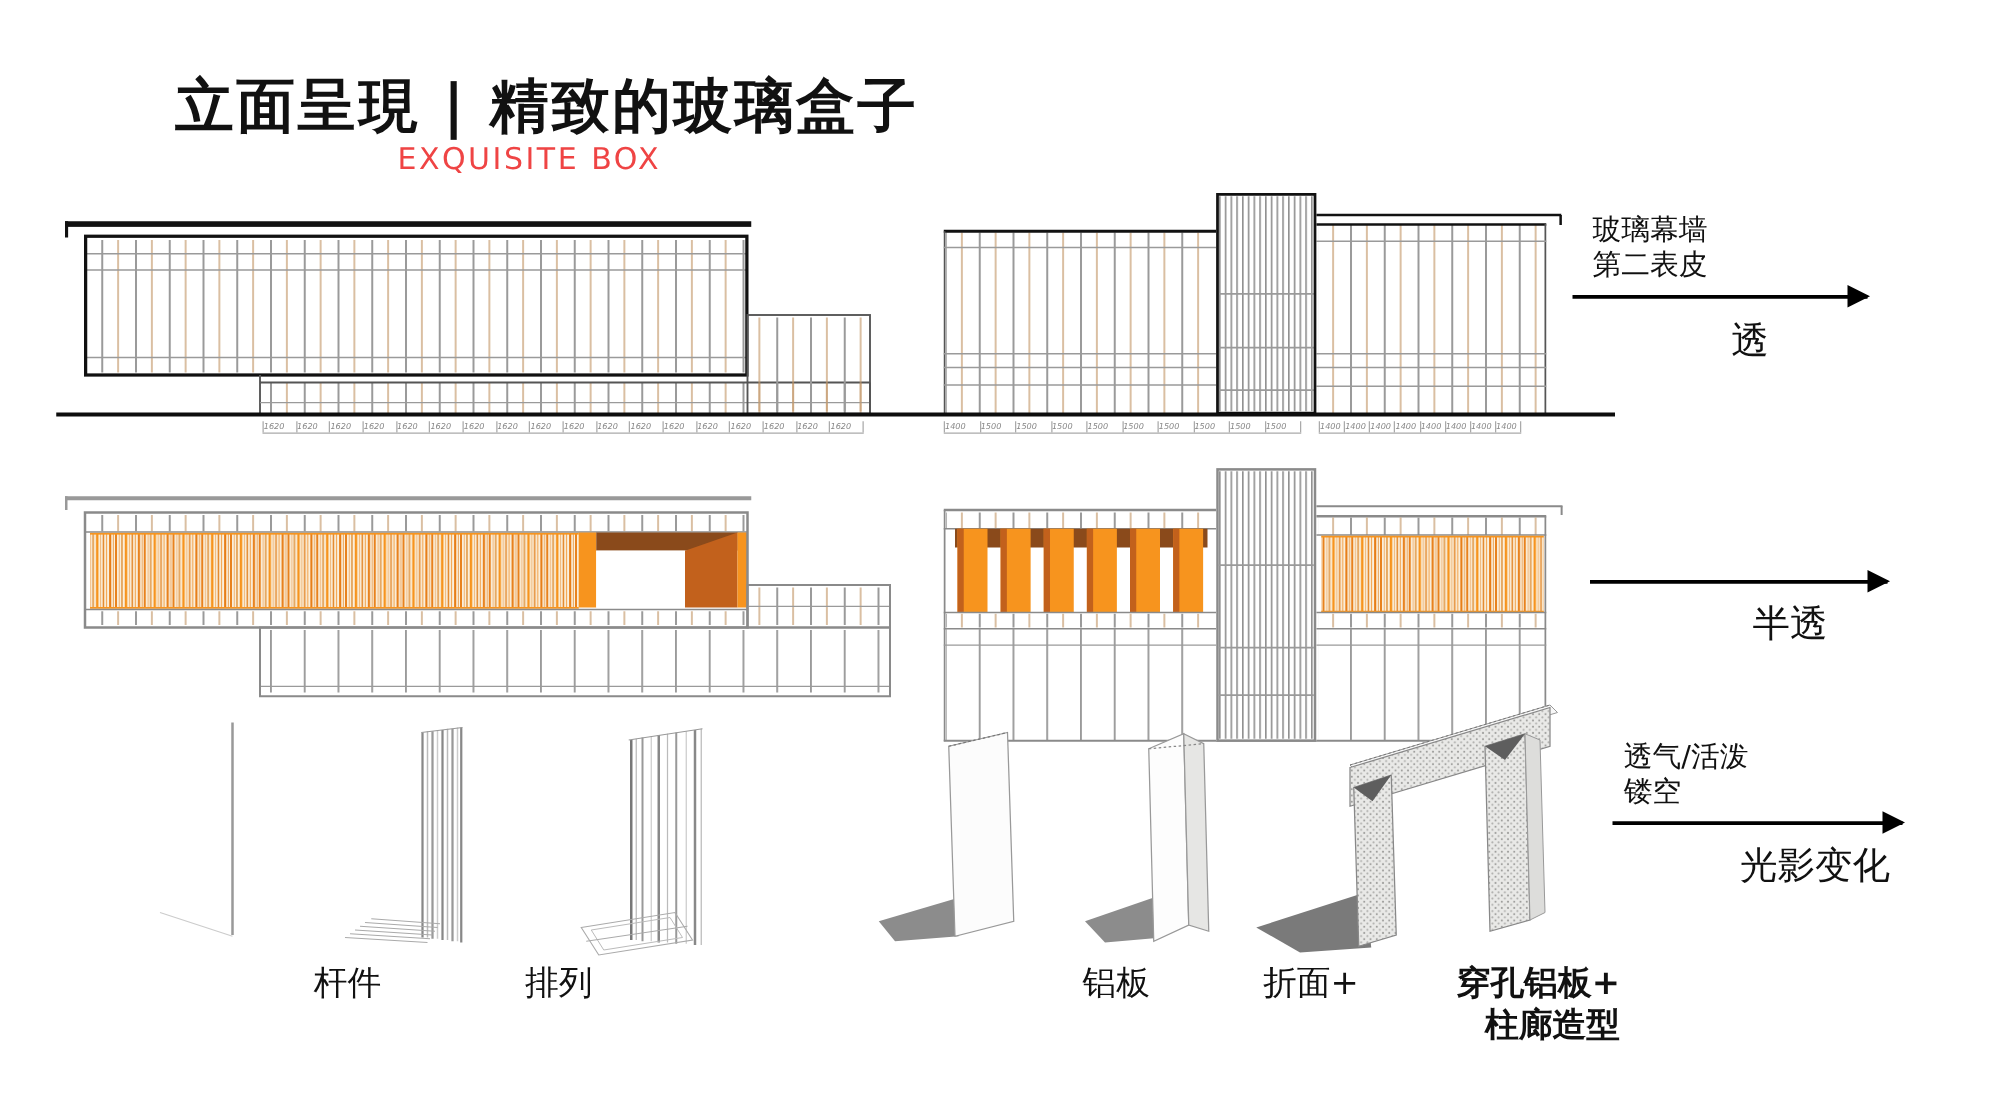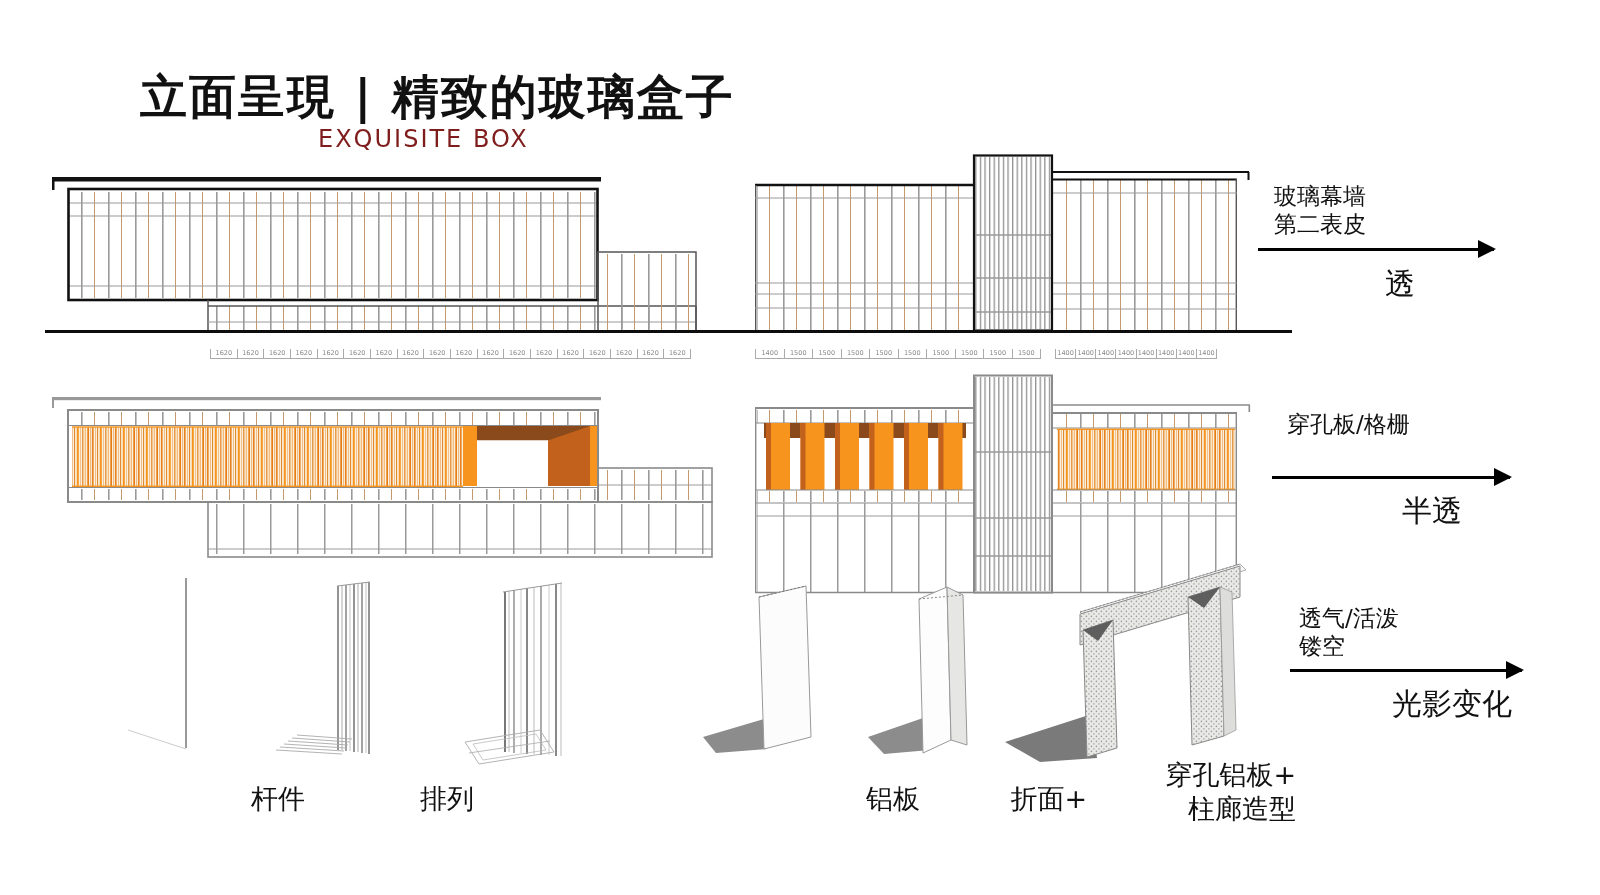--- a/index.html
+++ b/index.html
@@ -1,28 +1,28 @@
 <!DOCTYPE html>
 <html style="--orange: #F7941E; --rust: #C2611C; --brown: #8A4A1B; --tan: #C49A6C; --grayline: #9A9A9A; --dark: #1A1A1A; --shadow: #8C8C8C;"><head>
 <meta charset="utf-8">
 <style>
   html,body{margin:0;padding:0;background:#fff;}
   .stage{position:relative;width:1600px;height:895px;background:#fff;overflow:hidden;
          font-family:"DejaVu Sans","Liberation Sans",sans-serif;color:#111;}
-  .abs{position:absolute;margin-top:12px;}
+  .abs{position:absolute;}
   
   .title{left:140px;top:54px;font-family:"DejaVu Serif","Liberation Serif",serif;
          font-weight:700;font-size:47px;letter-spacing:2px;white-space:nowrap;}
-  .subtitle{left:318px;top:113px;font-size:24px;letter-spacing:2px;color:#7f1d1d;}
+  .subtitle{left:318px;top:113px;font-size:24px;letter-spacing:2px;color:#ef4444;}
   
   svg.draw{position:absolute;left:0;top:0;}
   
   .dims{display:flex;border-bottom:1px solid #aaa;height:9px;}
   .dims span{flex:1;border-left:1px solid #aaa;font-size:6.5px;line-height:9px;
-             text-align:center;color:#888;overflow:hidden;}
+             color:#888;overflow:hidden;font-style:italic;}
   .dims span:last-child{border-right:1px solid #aaa;}
   
   .anno-text{width:300px;text-align:left;font-size:23px;line-height:28px;font-weight:500;}
   .anno-arrow{height:3px;background:#000;}
   .anno-arrow:after{content:"";position:absolute;right:-2px;top:-8px;width:0;height:0;
     border-left:18px solid #000;border-top:9px solid transparent;border-bottom:9px solid transparent;}
   .anno-result{width:300px;text-align:center;font-size:30px;font-weight:500;}
   
   .comp-label{width:260px;margin-left:-130px;text-align:right;font-size:27px;line-height:34px;}
 </style>
@@ -315,21 +315,20 @@
     </div>
 
   <div class="abs anno-text" style="left:1274px;top:170px;">
     <div>玻璃幕墙</div>
     <div>第二表皮</div>
   </div>
   <div class="abs anno-arrow" style="left:1258px;top:236px;width:236px;"></div>
   <div class="abs anno-result" style="left:1250px;top:252px;">透</div>
 
   <div class="abs anno-text" style="left:1287px;top:398px;">
-    <div>穿孔板/格栅</div>
   </div>
   <div class="abs anno-arrow" style="left:1272px;top:464px;width:238px;"></div>
   <div class="abs anno-text" style="left:1299px;top:592px;">
     <div>透气/活泼</div>
     <div>镂空</div>
   </div>
 
   <div class="abs anno-result" style="left:1282px;top:479px;">半透</div>
   <div class="abs anno-arrow" style="left:1290px;top:657px;width:232px;"></div>
   <div class="abs anno-result" style="left:1302px;top:672px;">光影变化</div>
@@ -339,18 +338,18 @@
   </div>
   <div class="abs comp-label" style="left:344px;top:770px;">
     <div>排列</div>
   </div>
   <div class="abs comp-label" style="left:790px;top:770px;">
     <div>铝板</div>
   </div>
   <div class="abs comp-label" style="left:957px;top:770px;">
     <div>折面+</div>
   </div>
-  <div class="abs comp-label" style="left:1166px;top:746px;">
+  <div class="abs comp-label" style="left:1166px;top:770px;font-weight:bold;">
     <div>穿孔铝板+</div>
     <div>柱廊造型</div>
   </div>
 
 </div>
 
 </body></html>

